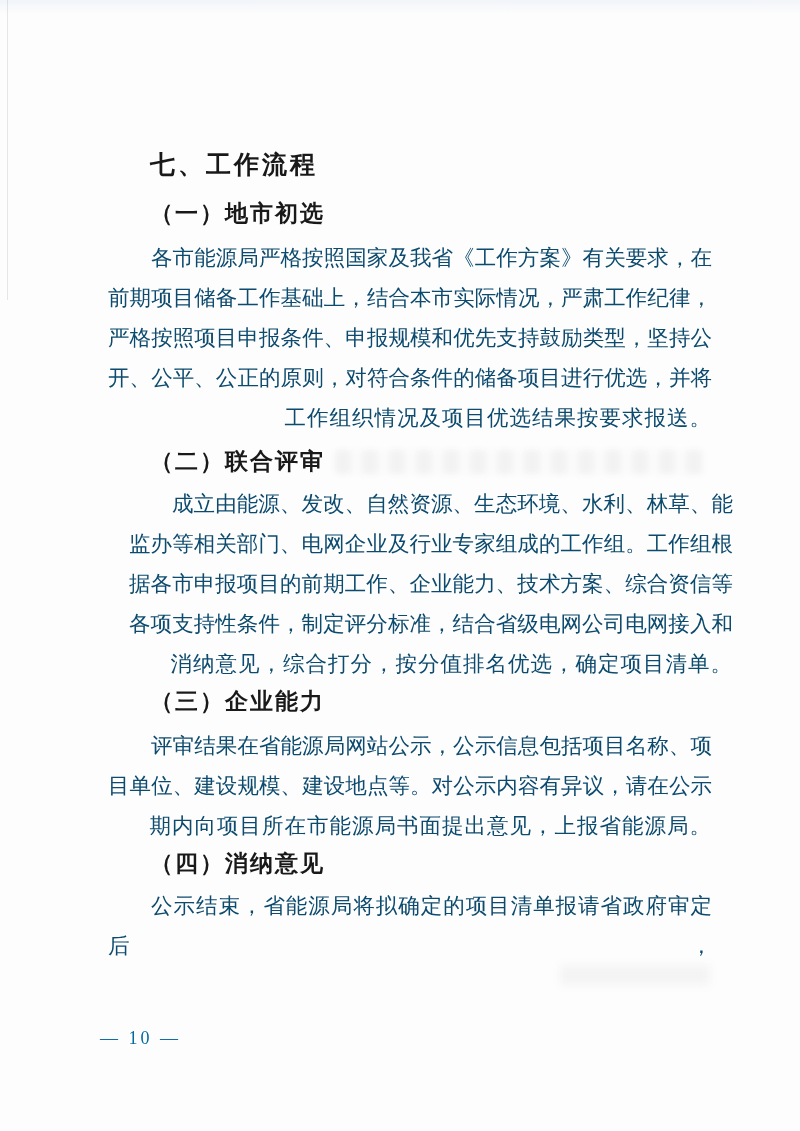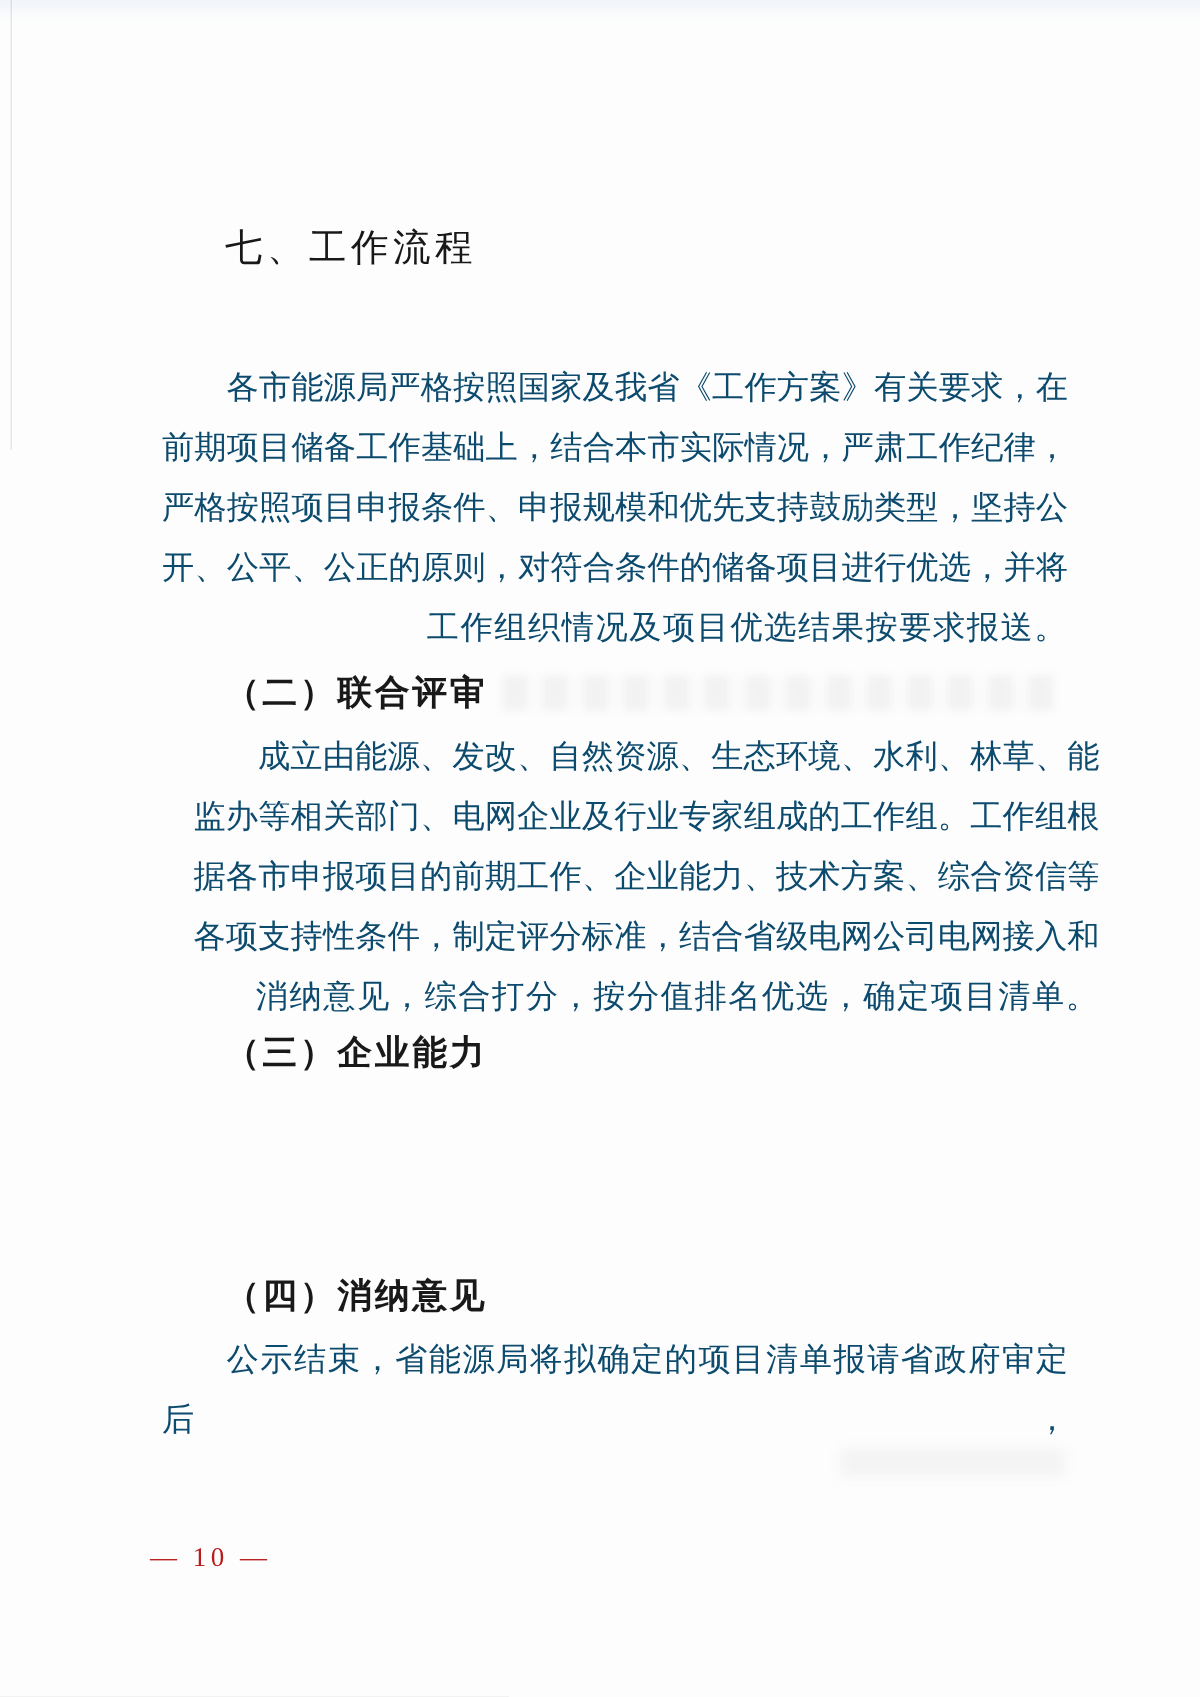--- a/index.html
+++ b/index.html
@@ -53,21 +53,21 @@
     height: 20px;
     background: rgba(70,70,75,0.05);
     filter: blur(4px);
   }
 
   .h1 {
     position: absolute;
     left: 150px;
     top: 148px;
     font-size: 25px;
-    font-weight: normal;
+    font-weight: bold;
     letter-spacing: 3px;
     color: #181818;
   }
   .subhead {
     position: absolute;
     left: 150px;
     font-size: 23px;
     font-weight: bold;
     letter-spacing: 2px;
     color: #191919;
@@ -103,53 +103,59 @@
   .line.indent { padding-left: 43px; }
   .line.full.indent { padding-left: 0; text-indent: 43px; }
   .line.last { text-align: right; letter-spacing: 1px; }
 
   .footer {
     position: absolute;
     left: 100px;
     top: 1028px;
     font-size: 18px;
     letter-spacing: 3px;
-    color: #b91c1c;
+    color: #0369a1;
   }
 </style>
 </head>
 <body>
 
 <div class="page">
 
   <div class="top-tint"></div>
   <div class="edge-line"></div>
   <div class="smudge"></div>
   <div class="smudge2"></div>
 
   <div class="h1">七、工作流程</div>
 
+  <div class="subhead sub1">（一）地市初选</div>
   <div class="para p1">
     <div class="line full indent">各市能源局严格按照国家及我省《工作方案》有关要求，在</div>
     <div class="line full">前期项目储备工作基础上，结合本市实际情况，严肃工作纪律，</div>
     <div class="line full">严格按照项目申报条件、申报规模和优先支持鼓励类型，坚持公</div>
     <div class="line full">开、公平、公正的原则，对符合条件的储备项目进行优选，并将</div>
     <div class="line last">工作组织情况及项目优选结果按要求报送。</div>
   </div>
 
   <div class="subhead sub2">（二）联合评审</div>
   <div class="para p2">
     <div class="line full indent">成立由能源、发改、自然资源、生态环境、水利、林草、能</div>
     <div class="line full">监办等相关部门、电网企业及行业专家组成的工作组。工作组根</div>
     <div class="line full">据各市申报项目的前期工作、企业能力、技术方案、综合资信等</div>
     <div class="line full">各项支持性条件，制定评分标准，结合省级电网公司电网接入和</div>
     <div class="line last">消纳意见，综合打分，按分值排名优选，确定项目清单。</div>
   </div>
 
   <div class="subhead sub3">（三）企业能力</div>
+  <div class="para p3">
+    <div class="line full indent">评审结果在省能源局网站公示，公示信息包括项目名称、项</div>
+    <div class="line full">目单位、建设规模、建设地点等。对公示内容有异议，请在公示</div>
+    <div class="line last">期内向项目所在市能源局书面提出意见，上报省能源局。</div>
+  </div>
 
   <div class="subhead sub4">（四）消纳意见</div>
   <div class="para p4">
     <div class="line full indent">公示结束，省能源局将拟确定的项目清单报请省政府审定后，</div>
   </div>
 
   <div class="footer">— 10 —</div>
 
 </div>
 

